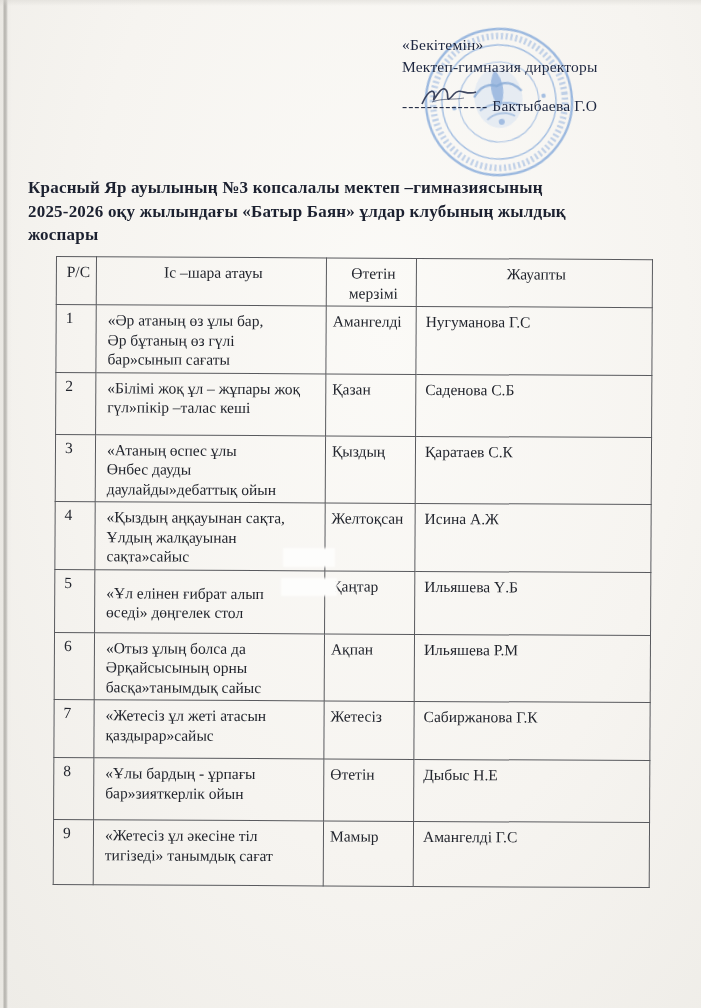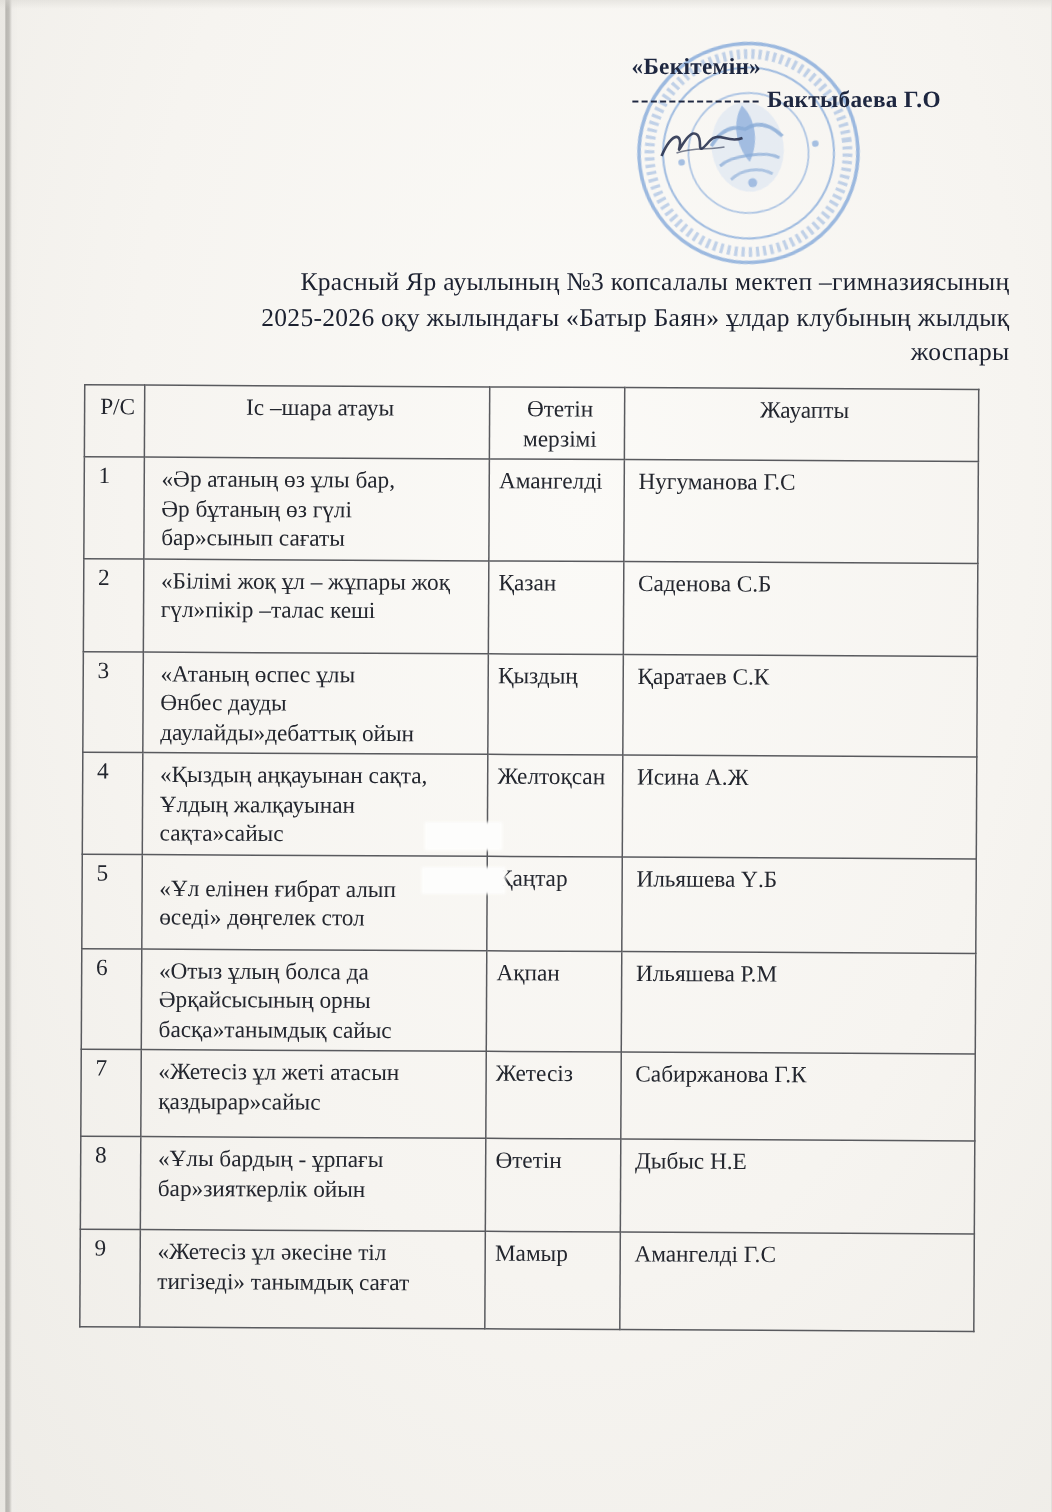--- a/index.html
+++ b/index.html
@@ -30,34 +30,34 @@
 
   
   .stamp{
     position:absolute;left:421px;top:24px;width:156px;height:156px;
     opacity:.82;filter:blur(.4px);
     transform:rotate(-8deg);
   }
 
   
   .approval{
-    position:absolute;left:421px;top:34px;width:260px;
-    font-weight:bold;font-size:15.5px;line-height:21.5px;
+    position:absolute;left:402px;top:34px;width:260px;
+    font-weight:normal;font-size:15.5px;line-height:21.5px;
     color:#1e2740;letter-spacing:.2px;
   }
-  .approval .sig-line{white-space:nowrap;}
+  .approval .sig-line{white-space:nowrap;margin-top:18px;}
   .approval .dashes{letter-spacing:1px;}
   .signature{
     position:absolute;left:18px;top:48px;width:78px;height:30px;
   }
 
   
   .title{
     position:absolute;left:28px;top:176px;width:645px;
-    text-align:right;font-weight:normal;font-size:17px;line-height:23.5px;
+    text-align:left;font-weight:bold;font-size:17px;line-height:23.5px;
     color:#1c2130;white-space:pre-line;letter-spacing:.2px;
   }
 
   
   table.plan{
     position:absolute;left:56px;top:256px;width:596px;
     border-collapse:collapse;table-layout:fixed;
     transform:rotate(.3deg);transform-origin:top left;
     font-size:15.5px;line-height:19.5px;color:#23262e;
   }
@@ -119,20 +119,21 @@
         <path d="M64 94 C72 88 84 88 92 94" stroke="#6f9ad0" stroke-width="2" fill="none" opacity=".6"></path>
         <circle cx="78" cy="98" r="3" fill="#7ba3d8" opacity=".8"></circle>
         <circle cx="33" cy="78" r="2.2" fill="#7ba3d8" opacity=".8"></circle>
         <circle cx="123" cy="78" r="2.2" fill="#7ba3d8" opacity=".8"></circle>
       </g>
     </svg>
   </div>
 
   <div class="approval">
     <div>«Бекітемін»</div>
+    <div>Мектеп-гимназия директоры</div>
     <div class="sig-line">
       <span class="dashes">--------------</span>
       <span> </span>
       <span>Бактыбаева Г.О</span>
     </div>
     <svg class="signature" viewBox="0 0 78 30">
       <path d="M2 22 C10 4 16 8 14 16 C12 24 20 2 26 8 C30 12 24 24 34 12 C40 5 46 14 56 10" fill="none" stroke="#2a3350" stroke-width="1.7" opacity=".9"></path>
       <path d="M12 20 C22 16 34 18 44 16" fill="none" stroke="#2a3350" stroke-width="1" opacity=".6"></path>
     </svg>
   </div>

